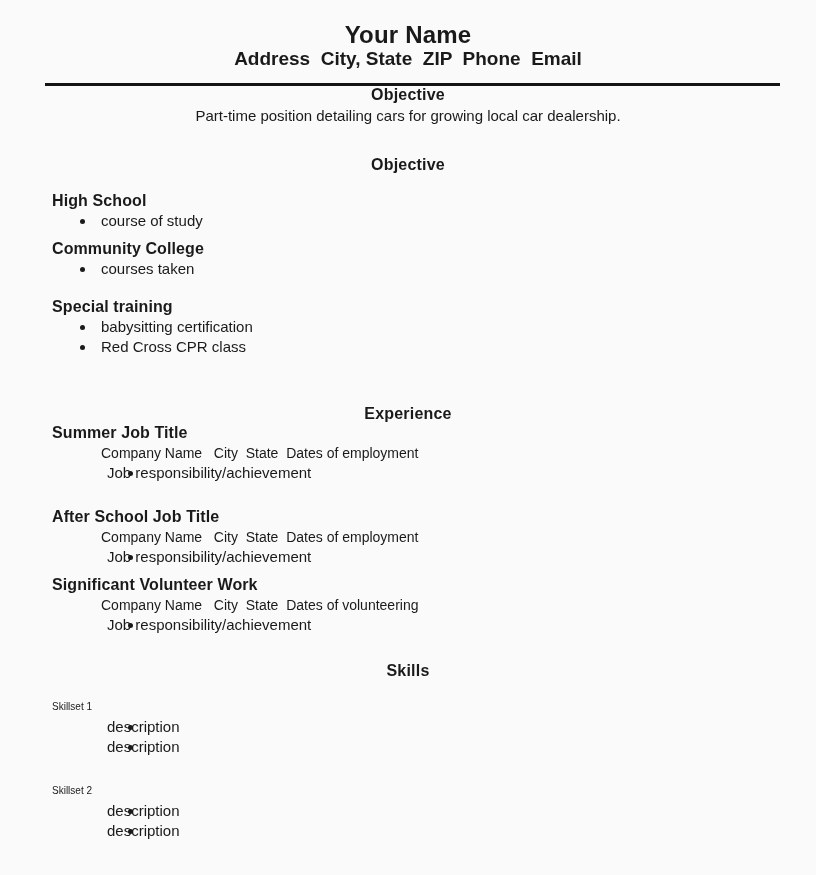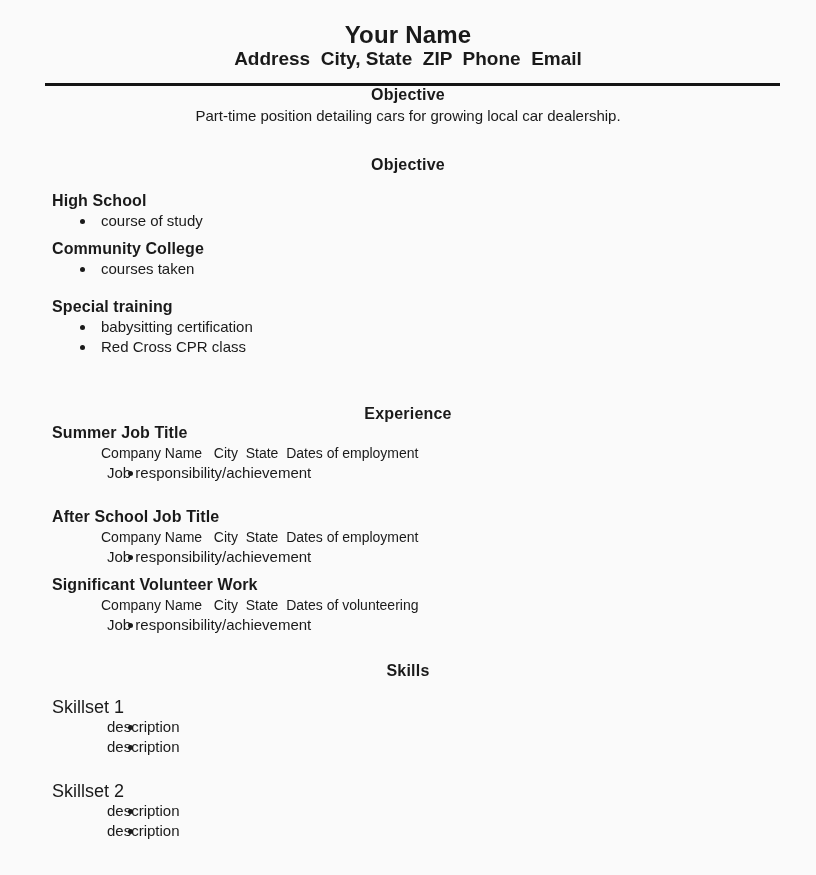--- a/index.html
+++ b/index.html
@@ -26,21 +26,21 @@
   }
   .sec-objective h2 { }
   .sec-education h2 { margin-top: 31px; }
   .sec-experience h2 { margin-top: 48px; }
   .sec-skills h2 { margin-top: 27px; }
 
   .objective-text { margin: 3px 0 0; text-align: center; font-size: 15px; line-height: 19px; }
 
   
   h3 { margin: 0 0 0 52px; font-size: 16px; font-weight: bold; line-height: 20px; letter-spacing: 0.1px; }
-  .plain-heading { margin: 0 0 0 52px; font-size: 18px; font-weight: normal; line-height: 20px; }
+  .plain-heading { margin: 0 0 0 52px; font-size: 10px; font-weight: normal; line-height: 20px; }
 
   .mt2  { margin-top: 18px; }
   .mt1  { margin-top: 1px; }
   .mt16 { margin-top: 8px; }
   .mt17 { margin-top: 24px; }
   .mt18 { margin-top: 18px; }
 
   
   ul { list-style: none; margin: 0; padding: 0; }
   li { position: relative; font-size: 15px; line-height: 20px; }

